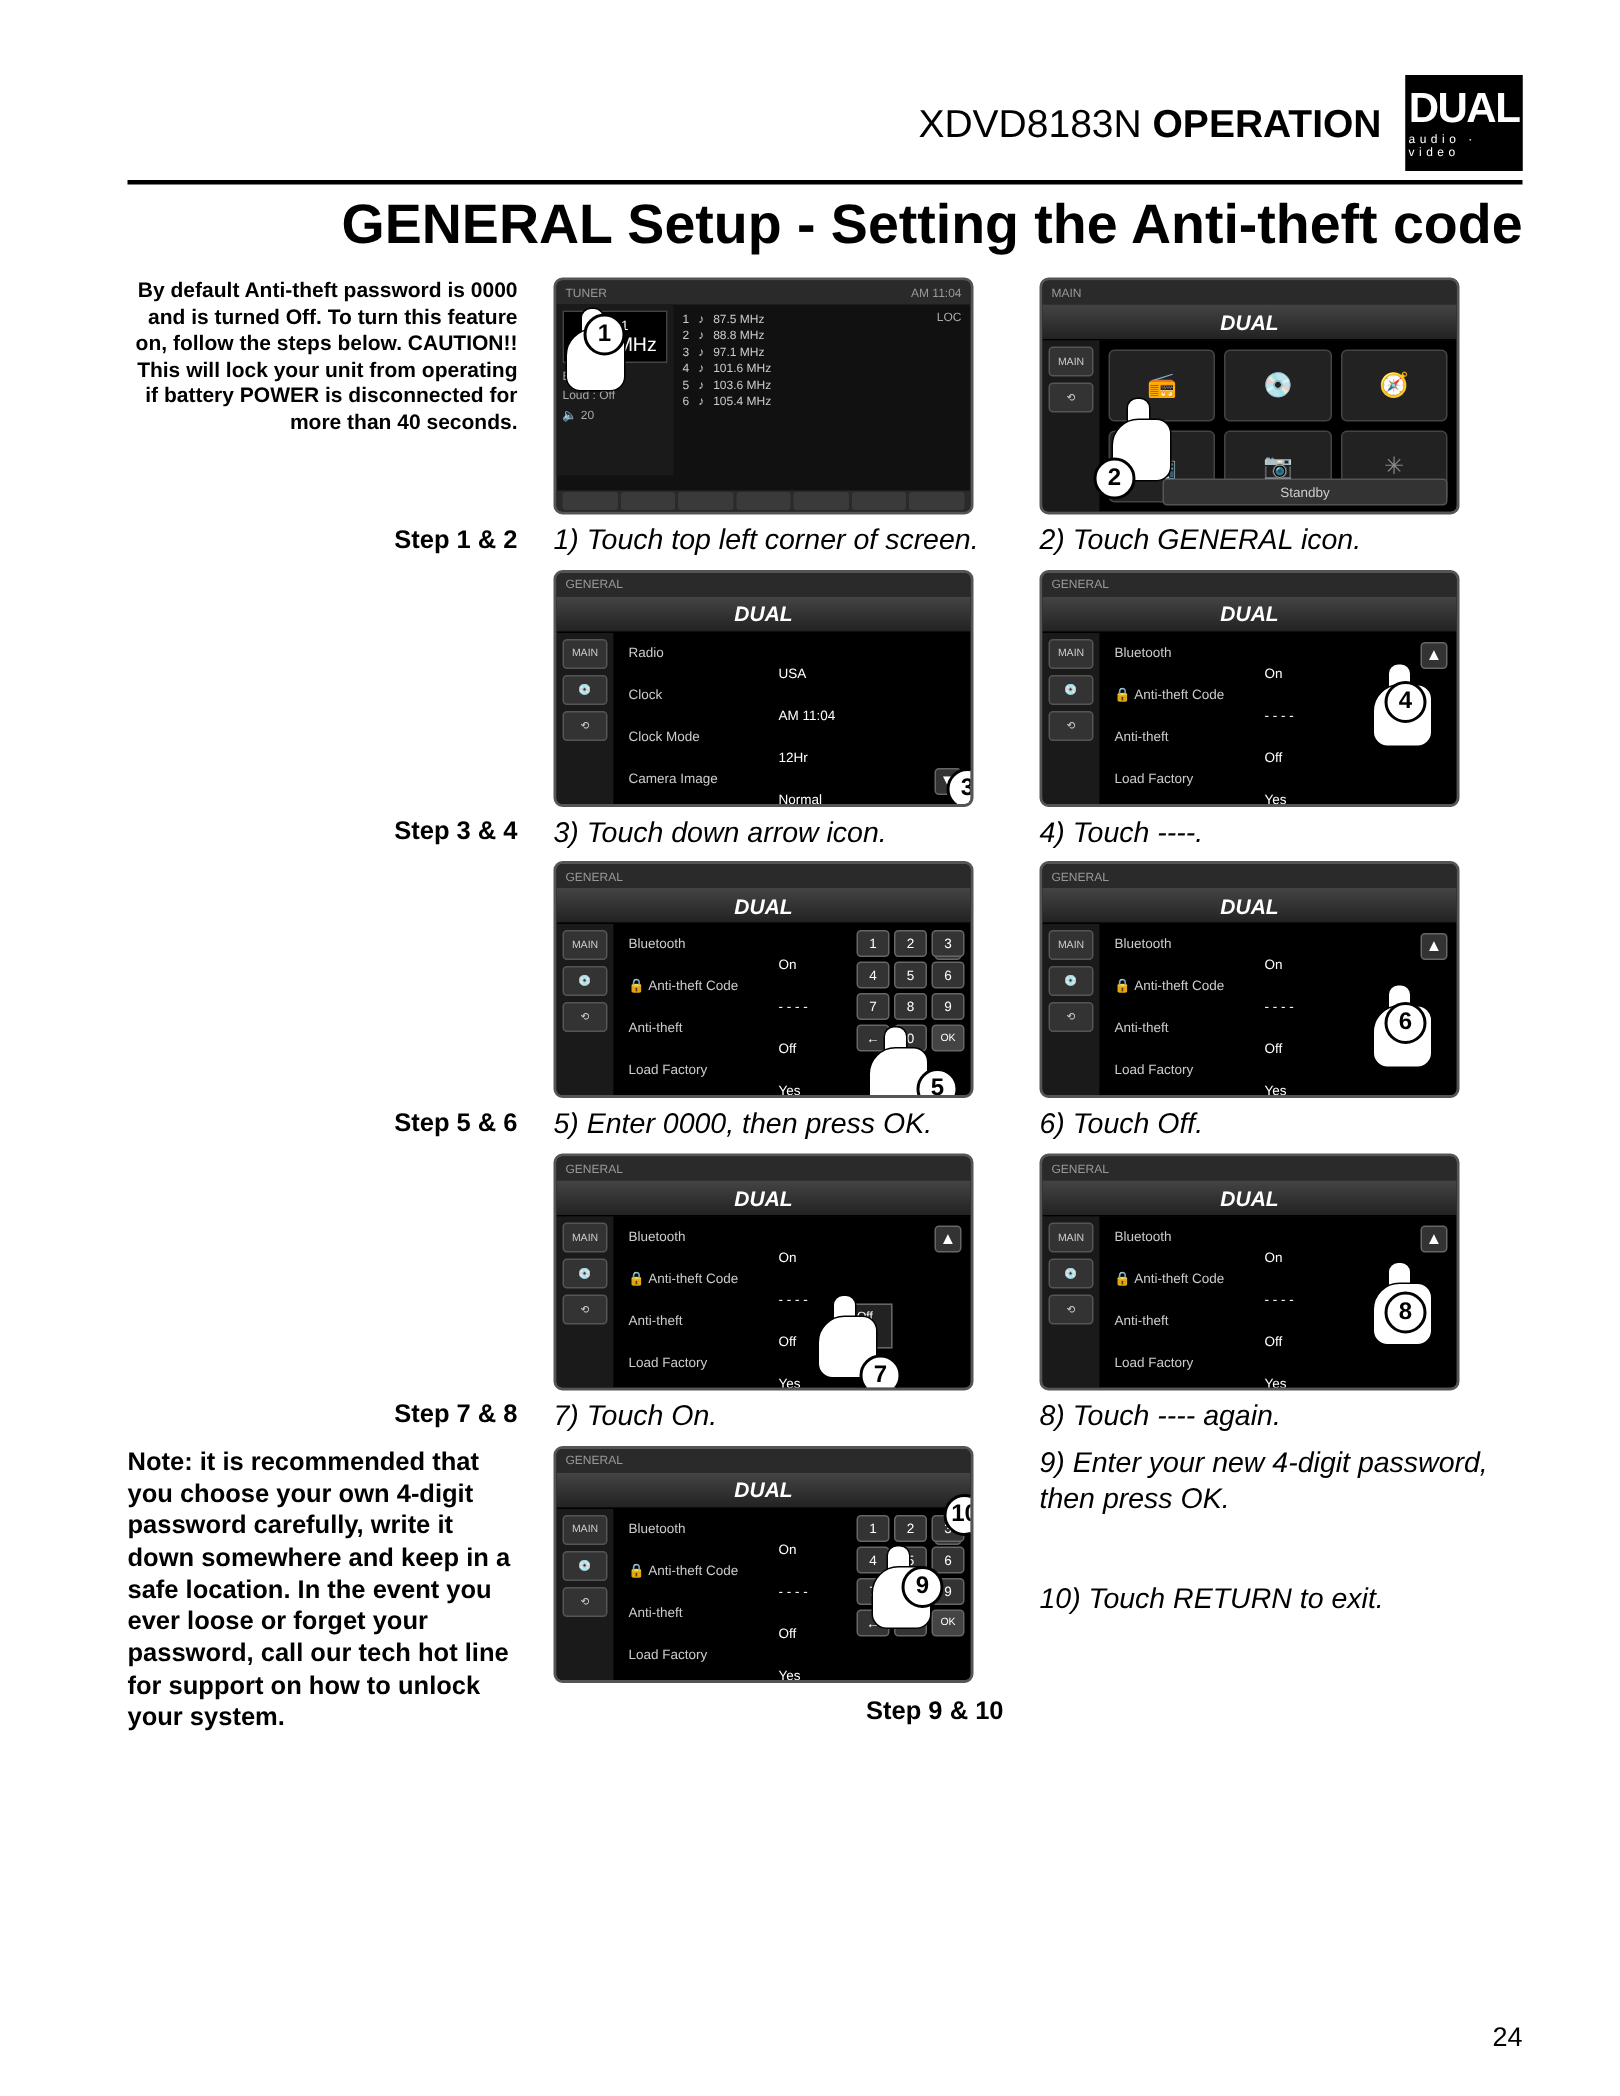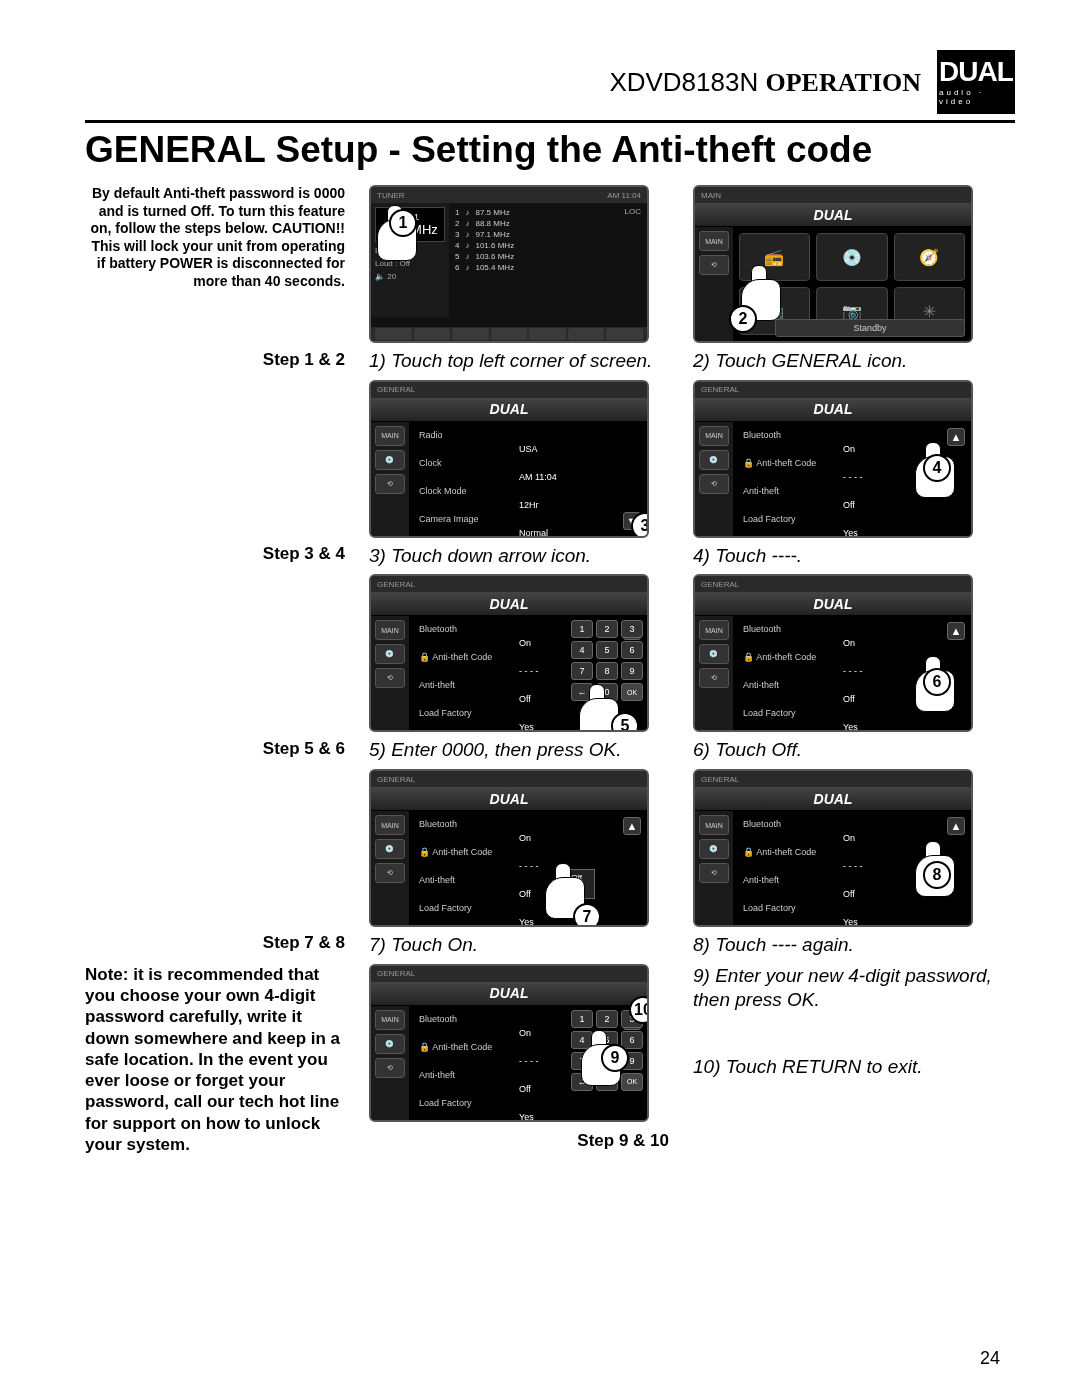--- a/index.html
+++ b/index.html
@@ -13,32 +13,32 @@
     padding: 50px 65px 40px 85px;
   }
   .header {
     display: flex;
     justify-content: flex-end;
     align-items: center;
     gap: 16px;
     margin-bottom: 6px;
   }
   .header-title { font-size: 26px; font-weight: normal; }
-  .header-title b { font-weight: 800; font-family: Liberation Serif, serif; }
+  .header-title b { font-weight: 800; }
   .logo {
     width: 78px; height: 64px;
     background: #000; color: #fff;
     display: flex; flex-direction: column;
     align-items: center; justify-content: center;
     border: 2px solid #000;
   }
   .logo-main { font-size: 28px; font-weight: 900; letter-spacing: -1px; line-height: 1; }
   .logo-sub { font-size: 8px; letter-spacing: 3px; margin-top: 2px; }
   hr.toprule { border: none; border-top: 3px solid #000; margin-bottom: 6px; }
-  .page-title { font-size: 37px; font-weight: 800; text-align: left; margin-bottom: 14px; }
+  .page-title { font-size: 37px; font-weight: 800; text-align: right; margin-bottom: 14px; }
   .grid {
     display: grid;
     grid-template-columns: 260px 300px 300px;
     column-gap: 24px;
     row-gap: 6px;
     align-items: start;
   }
   .intro { font-size: 14px; font-weight: 700; text-align: right; line-height: 1.25; }
   .step-label { font-size: 17px; font-weight: 700; text-align: right; align-self: end; padding-bottom: 4px; }
   .caption { font-size: 19px; line-height: 1.3; font-style: italic; }
@@ -145,21 +145,21 @@
     position:absolute; right:6px; top:6px; width:18px;height:18px;
     background:#333;border:1px solid #666;border-radius:3px;
     display:flex;align-items:center;justify-content:center;color:#fff;font-size:11px;
   }
   .offon-pop {
     position:absolute; right:52px; top:58px;
     background:#222; border:1px solid #666; padding:2px 4px;
     font-size:8px; color:#fff; display:flex; flex-direction:column; gap:2px;
   }
   .offon-pop span { padding:1px 8px; }
-  .page-num { position:absolute; bottom:28px; right:80px; font-size:18px; }
+  .page-num { position:absolute; bottom:28px; right:65px; font-size:18px; }
   .row5col1 { display:flex; flex-direction:column; align-items:flex-start; gap:120px;}
 </style>
 </head>
 <body>
 
 <div class="header">
   <div class="header-title">
     <span>XDVD8183N</span>
     <b>OPERATION</b>
   </div>

